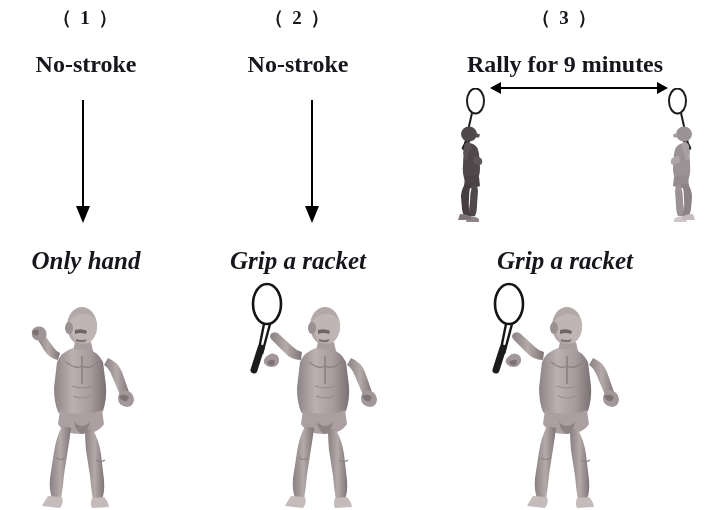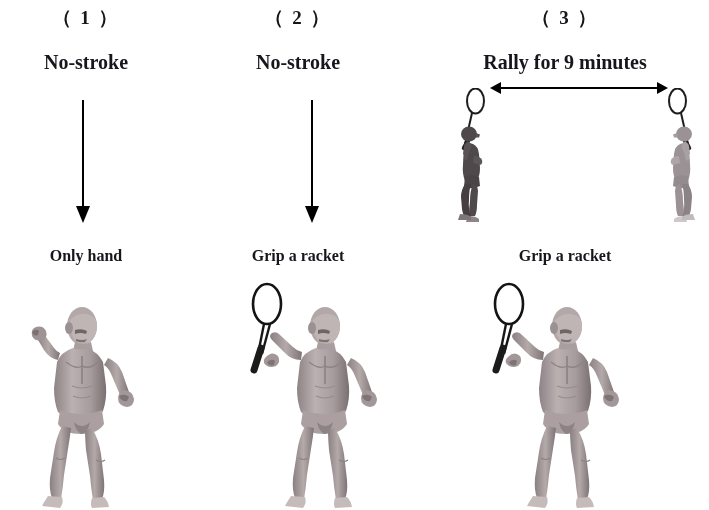--- a/index.html
+++ b/index.html
@@ -22,24 +22,25 @@
     color: #16161c;
     white-space: nowrap;
     text-align: center;
     line-height: 1;
   }
   .col-number {
     font-size: 19px;
     letter-spacing: 2px;
   }
   .cond-label {
-    font-size: 20px;
+    font-size: 24px;
   }
   .tool-label {
-    font-size: 16px;
+    font-size: 25px;
+    font-style: italic;
   }
 
   
   .v-arrow {
     position: absolute;
     width: 24px;
   }
   .v-arrow .shaft {
     position: absolute;
     left: 11px;

